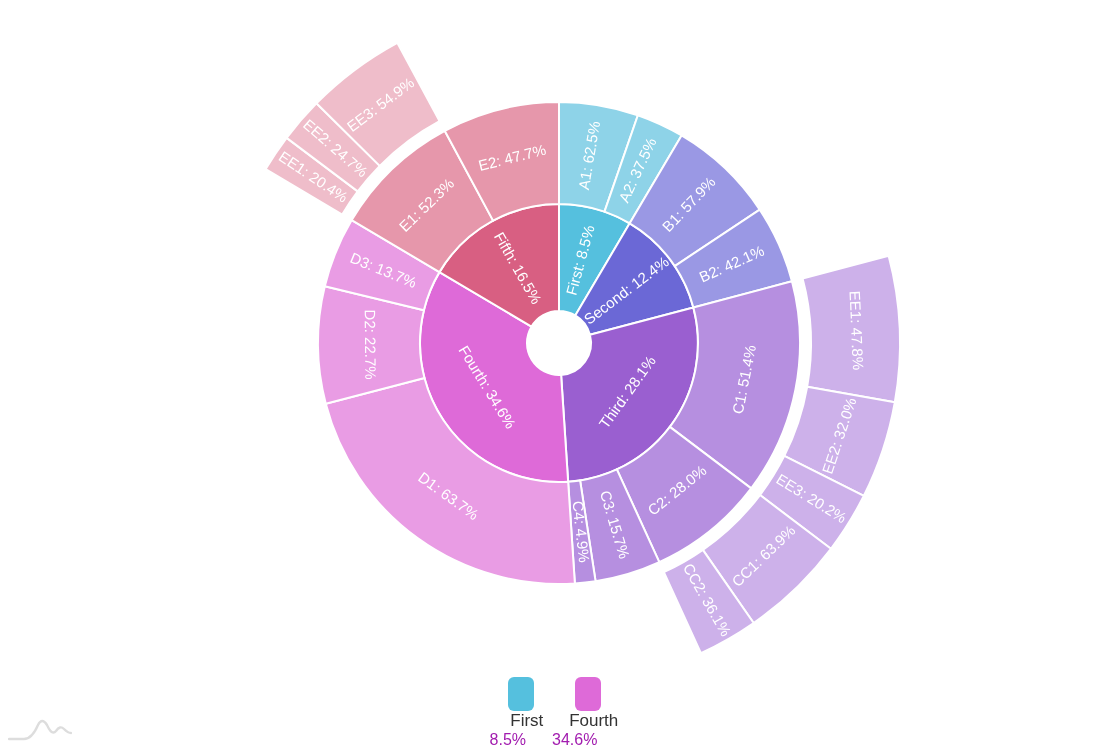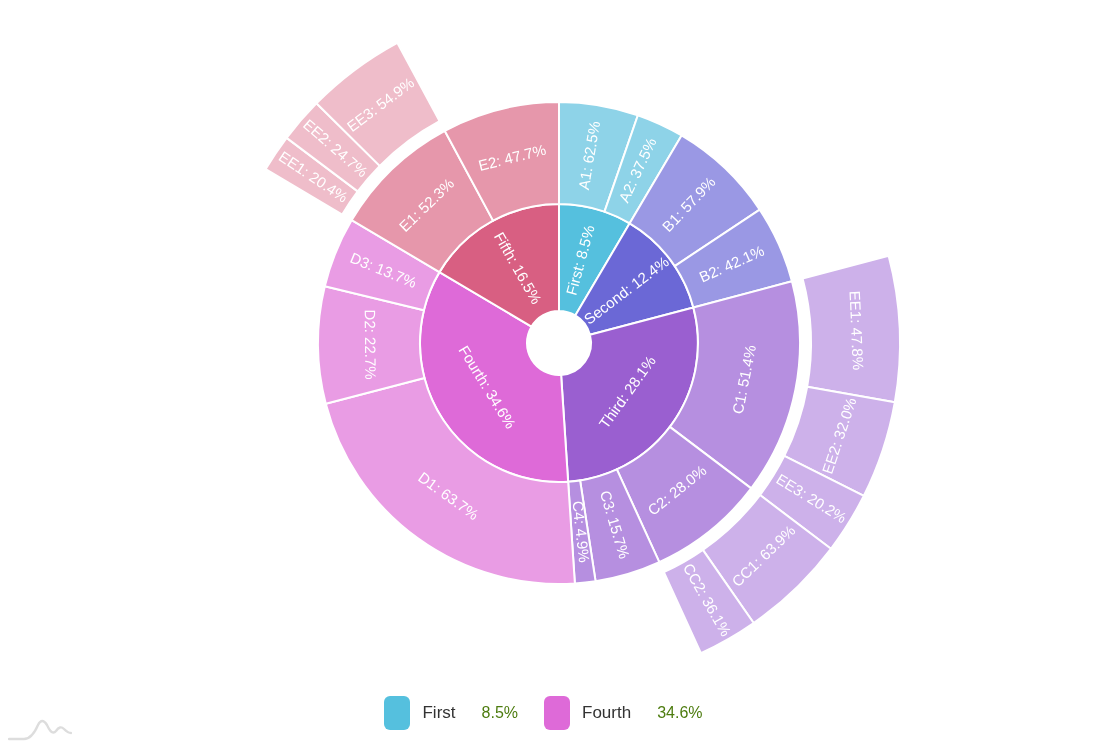--- a/index.html
+++ b/index.html
@@ -43,38 +43,38 @@
     height: 46px;
     display: flex;
     align-items: center;
     justify-content: center;
   }
   .legend-item {
     display: flex;
     align-items: center;
     margin: 0 0px;
     padding: 0 0px;
+    flex-direction: column;
   }
   .legend-swatch {
     width: 26px;
     height: 34px;
     border-radius: 6px;
     flex: 0 0 auto;
   }
   .legend-label {
     margin-left: 12px;
     font-size: 17px;
     color: #333333;
     white-space: nowrap;
   }
   .legend-value {
-    margin-left: 26px;
     margin-right: 26px;
     font-size: 16px;
-    color: #4d7c0f;
+    color: #a21caf;
     white-space: nowrap;
     text-align: center;
   }
   #watermark {
     position: absolute;
     left: 8px;
     bottom: 4px;
     width: 64px;
     height: 34px;
     opacity: 0.85;

